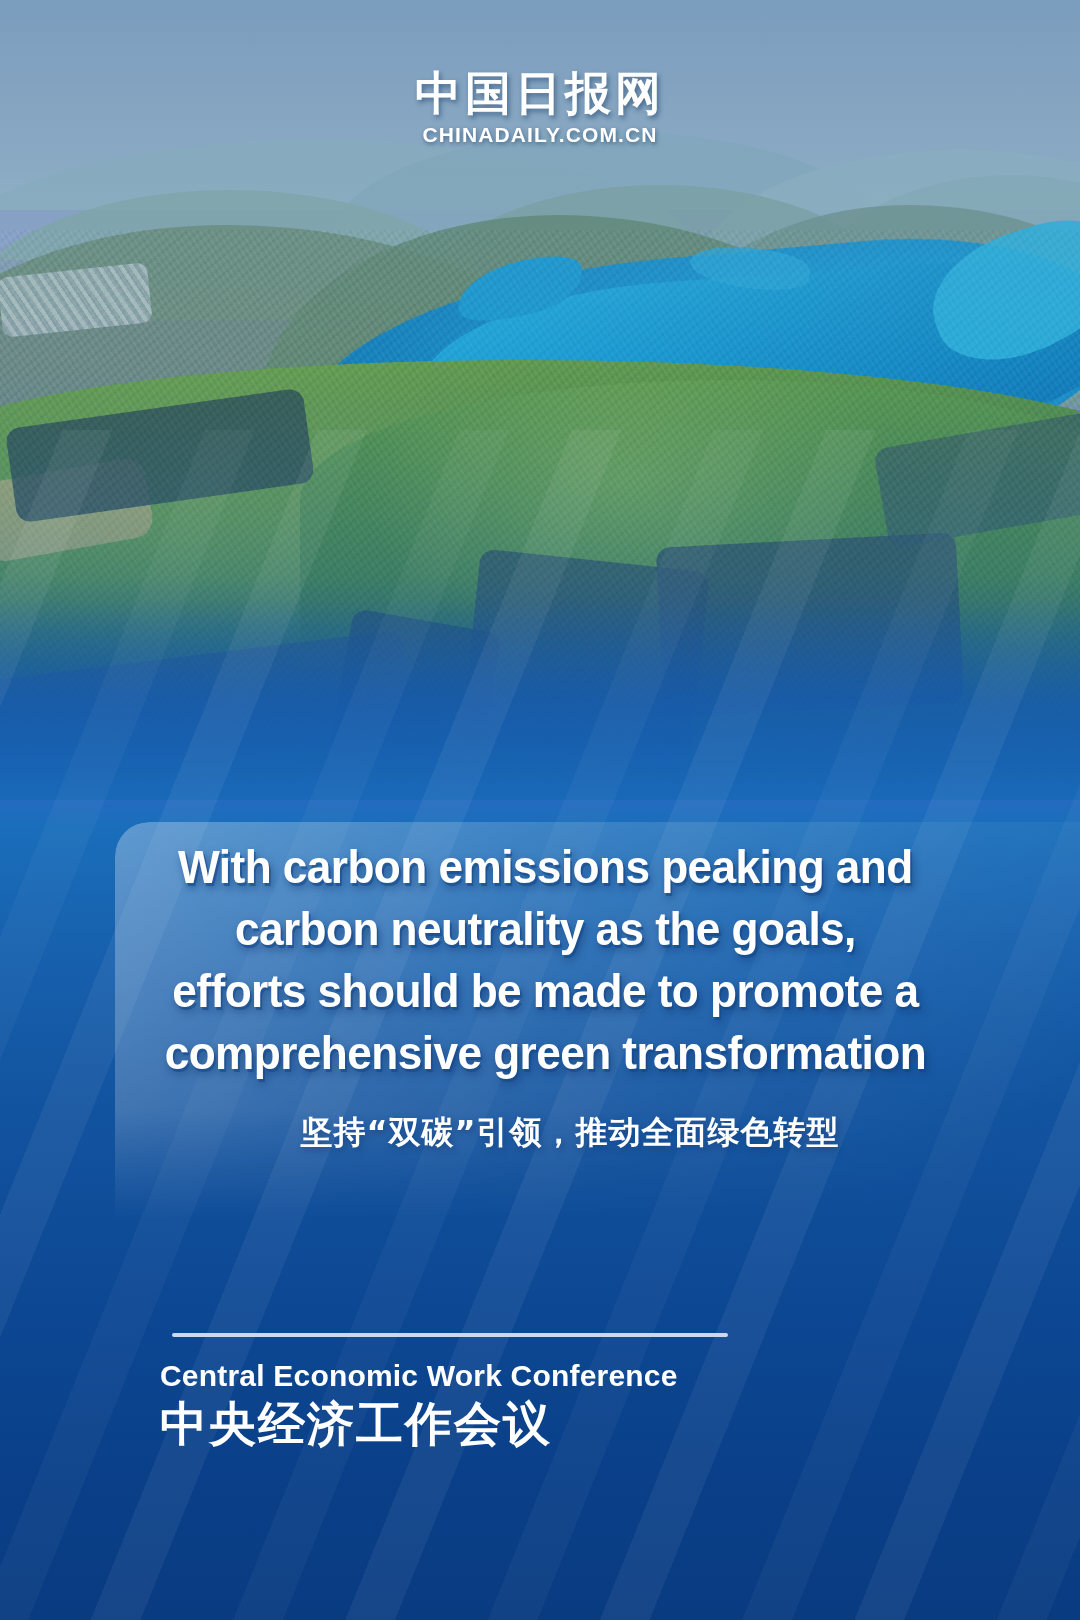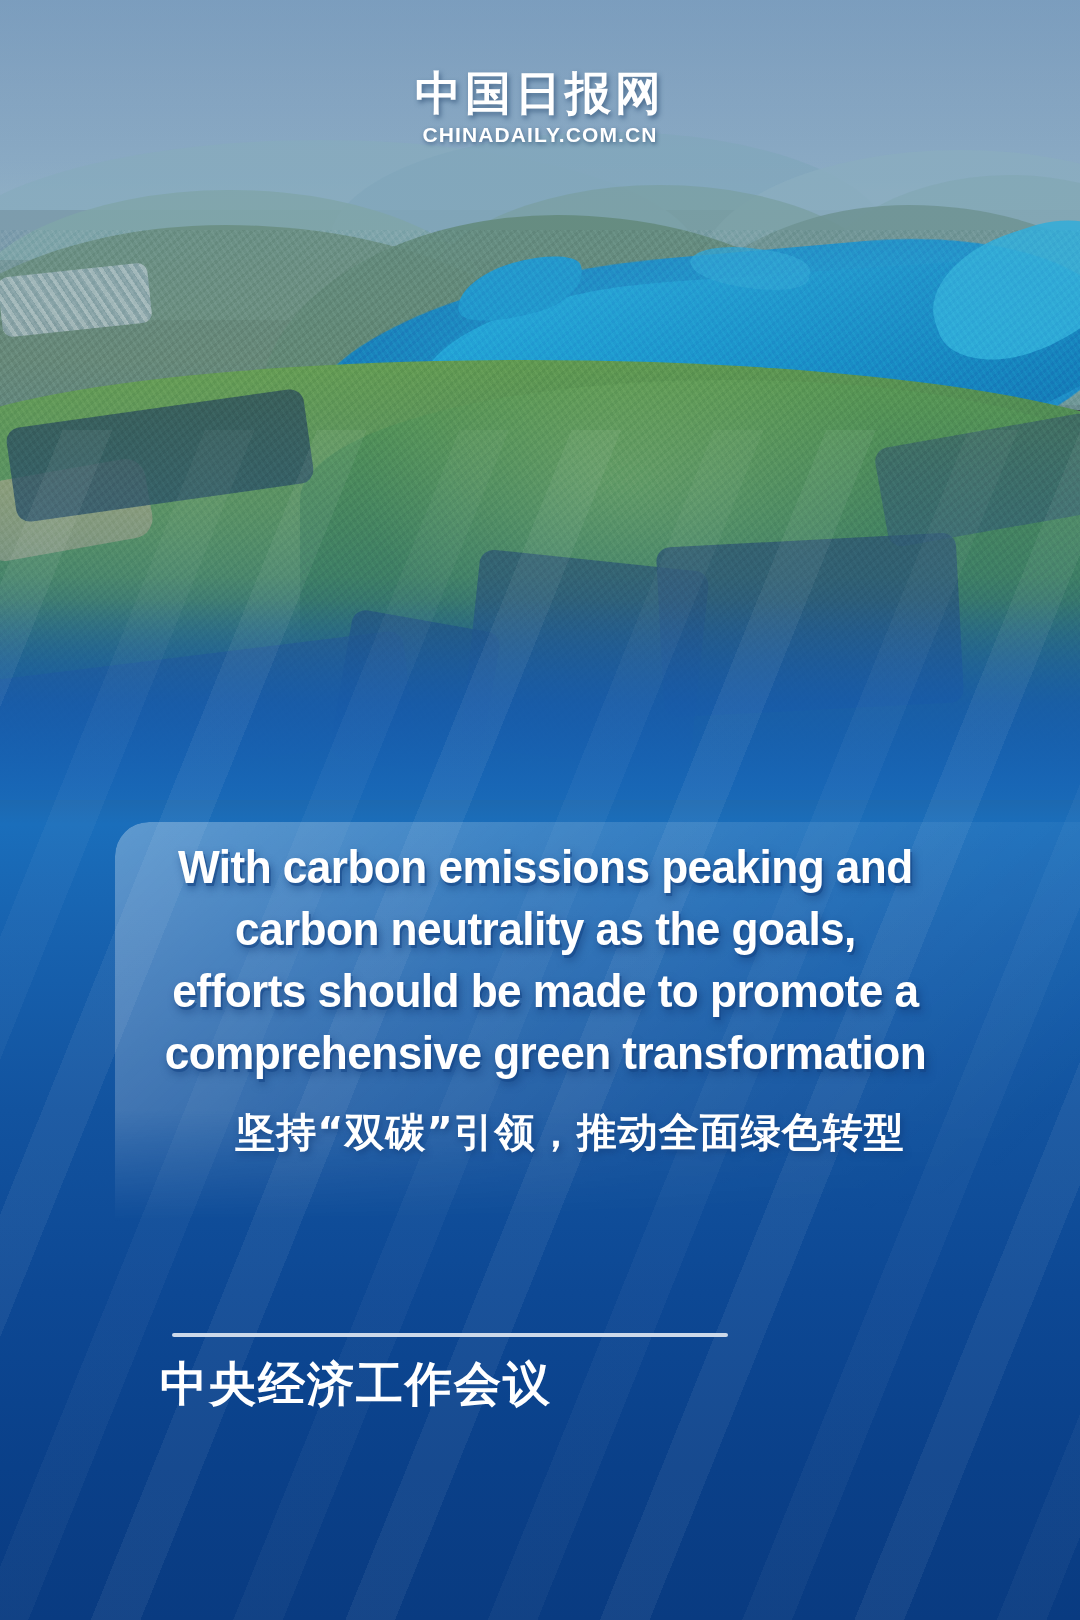--- a/index.html
+++ b/index.html
@@ -3,21 +3,21 @@
 <meta charset="utf-8">
 <style>
   html,body{margin:0;padding:0;background:#0a3d85;}
   *{box-sizing:border-box;}
 
   .poster{
     position:relative;
     width:1080px;height:1620px;
     overflow:hidden;
     font-family:"Liberation Sans", sans-serif;
-    background:#404040;
+    background:#8b5cf6;
   }
 
   
   .photo{
     position:absolute;left:0;top:0;width:1080px;height:800px;
     overflow:hidden;
   }
   
   .sky{
     position:absolute;left:0;top:0;width:1080px;height:210px;
@@ -205,21 +205,21 @@
       2px 3px 0 rgba(20,70,135,.55),
       3px 5px 9px rgba(15,55,115,.6);
     margin:0;
   }
   .headline .ln{display:block;white-space:nowrap;}
 
   .subhead{
     margin-top:24px;
     font-family:"DejaVu Sans", sans-serif;
     font-weight:700;
-    font-size:40px;
+    font-size:32px;
     line-height:48px;
     color:#ffffff;
     letter-spacing:1px;
     text-shadow:2px 3px 6px rgba(16,58,120,.62);
   }
 
   
   .divider{
     position:absolute;left:172px;top:1333px;width:556px;height:4px;
     background:#ccd9ea;z-index:30;border-radius:2px;
@@ -295,16 +295,17 @@
       <span class="ln">carbon neutrality as the goals,</span>
       <span class="ln">efforts should be made to promote a</span>
       <span class="ln">comprehensive green transformation</span>
     </h1>
     <div class="subhead">坚持“双碳”引领，推动全面绿色转型</div>
   </div>
 
   <div class="divider"></div>
 
   <div class="footer">
+    <div class="footer-en">Central Economic Work Conference</div>
     <div class="footer-cn">中央经济工作会议</div>
   </div>
 
 </div>
 
 </body></html>

